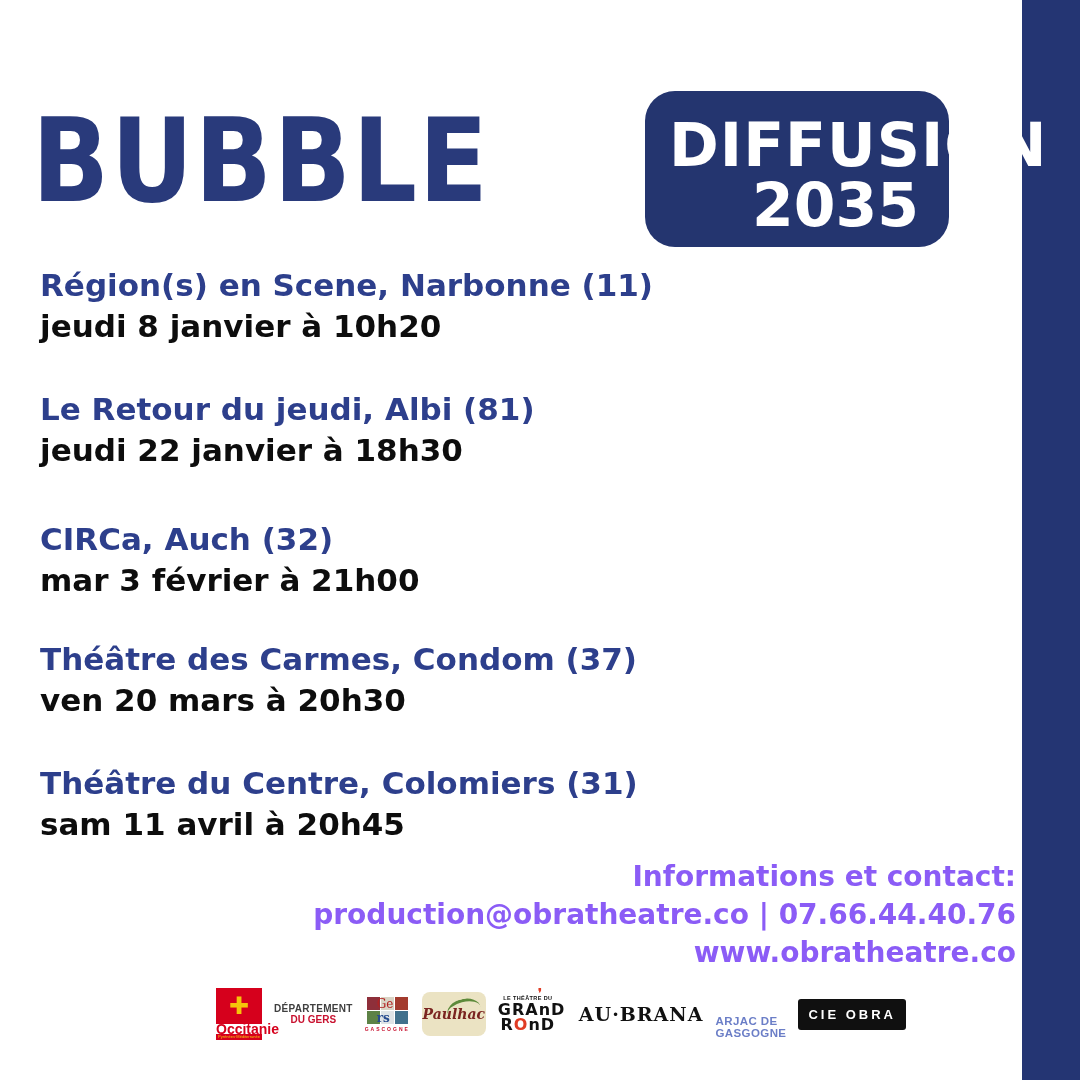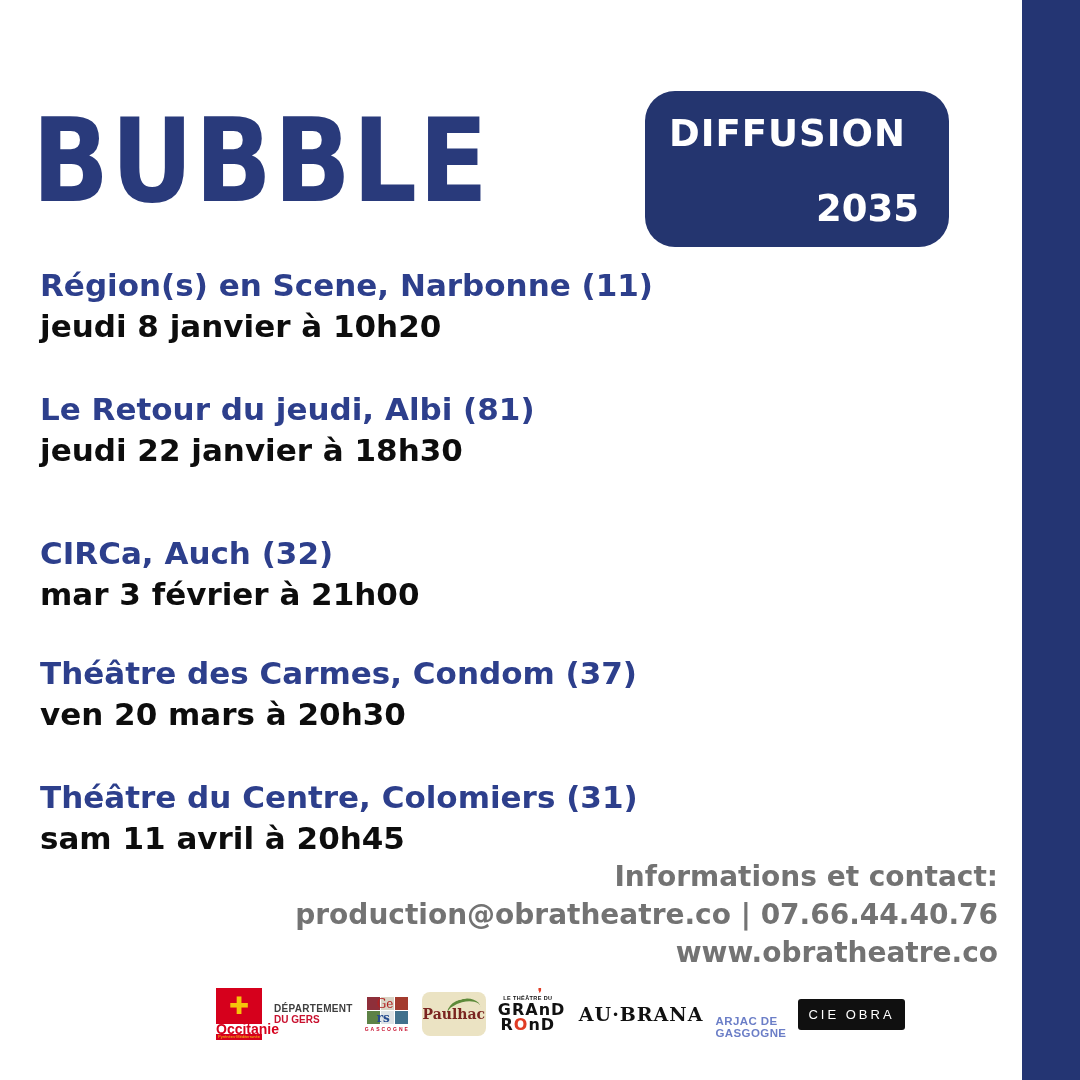--- a/index.html
+++ b/index.html
@@ -8,82 +8,82 @@
   
   .accent-bar{position:absolute;right:0;top:0;width:102px;height:1080px;background:#243573;}
   
   .title{position:absolute;left:32px;top:104px;font-size:115px;font-weight:bold;color:#293a7b;
          line-height:1;letter-spacing:2px;transform:scaleX(0.88);transform-origin:left top;
          font-family:"DejaVu Sans","Liberation Sans",sans-serif;white-space:nowrap;}
   
   .badge{position:absolute;left:645px;top:91px;width:304px;height:156px;background:#24356f;
          border-radius:30px;box-sizing:border-box;display:flex;flex-direction:column;
          justify-content:space-between;padding:24px 30px 20px 24px;color:#ffffff;
-         font-weight:bold;font-size:37px;font-family:"DejaVu Sans",sans-serif;}
+         font-weight:bold;font-size:60px;font-family:"DejaVu Sans",sans-serif;}
   .badge .l1{text-align:left;letter-spacing:1px;line-height:1;}
   .badge .l2{text-align:right;line-height:1;}
   
   .events{position:absolute;left:40px;top:265px;}
   .event{margin-bottom:42px;}
-  .event.gap-lg{margin-bottom:62px;}
+  .event.gap-lg{margin-bottom:48px;}
   .event.gap-sm{margin-bottom:38px;}
   .venue{color:#2d3f8c;font-size:31px;font-weight:bold;line-height:41px;
          font-family:"DejaVu Sans",sans-serif;}
   .date{color:#0d0d0d;font-size:31px;font-weight:bold;line-height:41px;
         font-family:"DejaVu Sans",sans-serif;}
   
-  .contact{position:absolute;right:126px;top:858px;text-align:right;font-weight:bold;
-           color:#737373;font-size:28px;line-height:38px;font-family:"DejaVu Sans",sans-serif;}
+  .contact{position:absolute;right:108px;top:858px;text-align:right;font-weight:bold;
+           color:#8b5cf6;font-size:28px;line-height:38px;font-family:"DejaVu Sans",sans-serif;}
   
   .logos{position:absolute;left:216px;top:984px;height:60px;display:flex;align-items:center;gap:12px;}
   .logo{flex:none;}
   
   .logo-occitanie{width:46px;height:52px;background:#d6001c;display:flex;flex-direction:column;
                   align-items:center;justify-content:flex-end;}
   .occ-cross{flex:1;display:flex;align-items:center;justify-content:center;color:#f5c60a;
              font-size:24px;line-height:1;}
   .occ-name{background:#ffffff;color:#d6001c;font-size:14px;font-weight:bold;line-height:10px;
             width:100%;text-align:center;}
   .occ-sub{color:#f5c60a;font-size:4px;line-height:6px;text-align:center;width:100%;}
   
-  .logo-dept{text-align:left;font-weight:bold;font-size:10px;line-height:11px;}
+  .logo-dept{text-align:center;font-weight:bold;font-size:10px;line-height:11px;}
   .dept-1{color:#3f3f3f;letter-spacing:0.3px;}
   .dept-2{color:#c8102e;}
   
   .logo-gersgrid{display:flex;flex-direction:column;align-items:center;}
   .gg{display:grid;grid-template-columns:repeat(3,13px);grid-auto-rows:13px;gap:1px;position:relative;}
   .gg .t1{background:#8e2f3a;} .gg .t2{background:#d9d4c5;} .gg .t3{background:#a33b2e;}
   .gg .t4{background:#5d8246;} .gg .t5{background:#dfe3e6;} .gg .t6{background:#41708c;}
   .gg-top{position:absolute;top:0;left:10px;font-size:12px;font-weight:normal;color:#b22222;
           font-family:"DejaVu Serif",serif;}
   .gg-bot{position:absolute;bottom:-1px;left:10px;font-size:12px;font-weight:bold;color:#274b8f;
           font-family:"DejaVu Serif",serif;}
   .gg-caption{color:#c8102e;font-size:5px;letter-spacing:2px;margin-top:2px;font-weight:bold;}
   
   .logo-paulhac{width:64px;height:44px;background:#ebe3c3;border-radius:8px;position:relative;
                 display:flex;align-items:center;justify-content:center;}
-  .paulhac-text{font-family:"DejaVu Serif",serif;font-weight:bold;
+  .paulhac-text{font-family:"DejaVu Serif",serif;font-style:italic;font-weight:bold;
                 color:#7a2420;font-size:14px;z-index:1;}
   .paulhac-swoosh{position:absolute;right:5px;top:7px;width:34px;height:20px;
                   border-top:3px solid #5d8a3a;border-radius:50%;transform:rotate(-14deg);}
   
   .logo-gr{width:60px;text-align:center;position:relative;line-height:1;}
   .gr-mark{position:absolute;top:-9px;right:16px;color:#e03c24;font-size:12px;font-weight:bold;}
   .gr-top{font-size:5.5px;font-weight:bold;color:#111;letter-spacing:0.4px;}
   .gr-main{font-size:16px;font-weight:bold;color:#111;letter-spacing:1px;line-height:15px;
            font-family:"DejaVu Sans",sans-serif;}
   .gr-o-red{color:#e03c24;}
   
   .logo-aubrana{font-family:"DejaVu Serif",serif;font-weight:bold;font-size:19px;color:#111;
                 letter-spacing:1px;white-space:nowrap;margin-left:9px;}
   
   .logo-arjac{font-size:11.5px;font-weight:bold;color:#6b7ec7;line-height:12px;
               letter-spacing:0.4px;text-align:left;margin-top:26px;}
   
-  .logo-obra{background:#101010;color:#ffffff;font-weight:normal;font-size:13px;letter-spacing:3px;
+  .logo-obra{background:#101010;color:#ffffff;font-weight:bold;font-size:13px;letter-spacing:3px;
              padding:8px 10px;border-radius:3px;white-space:nowrap;}
 </style>
 </head>
 <body>
 
 <div class="poster">
 
   <div class="accent-bar"></div>
 
   <div class="title">BUBBLE</div>

